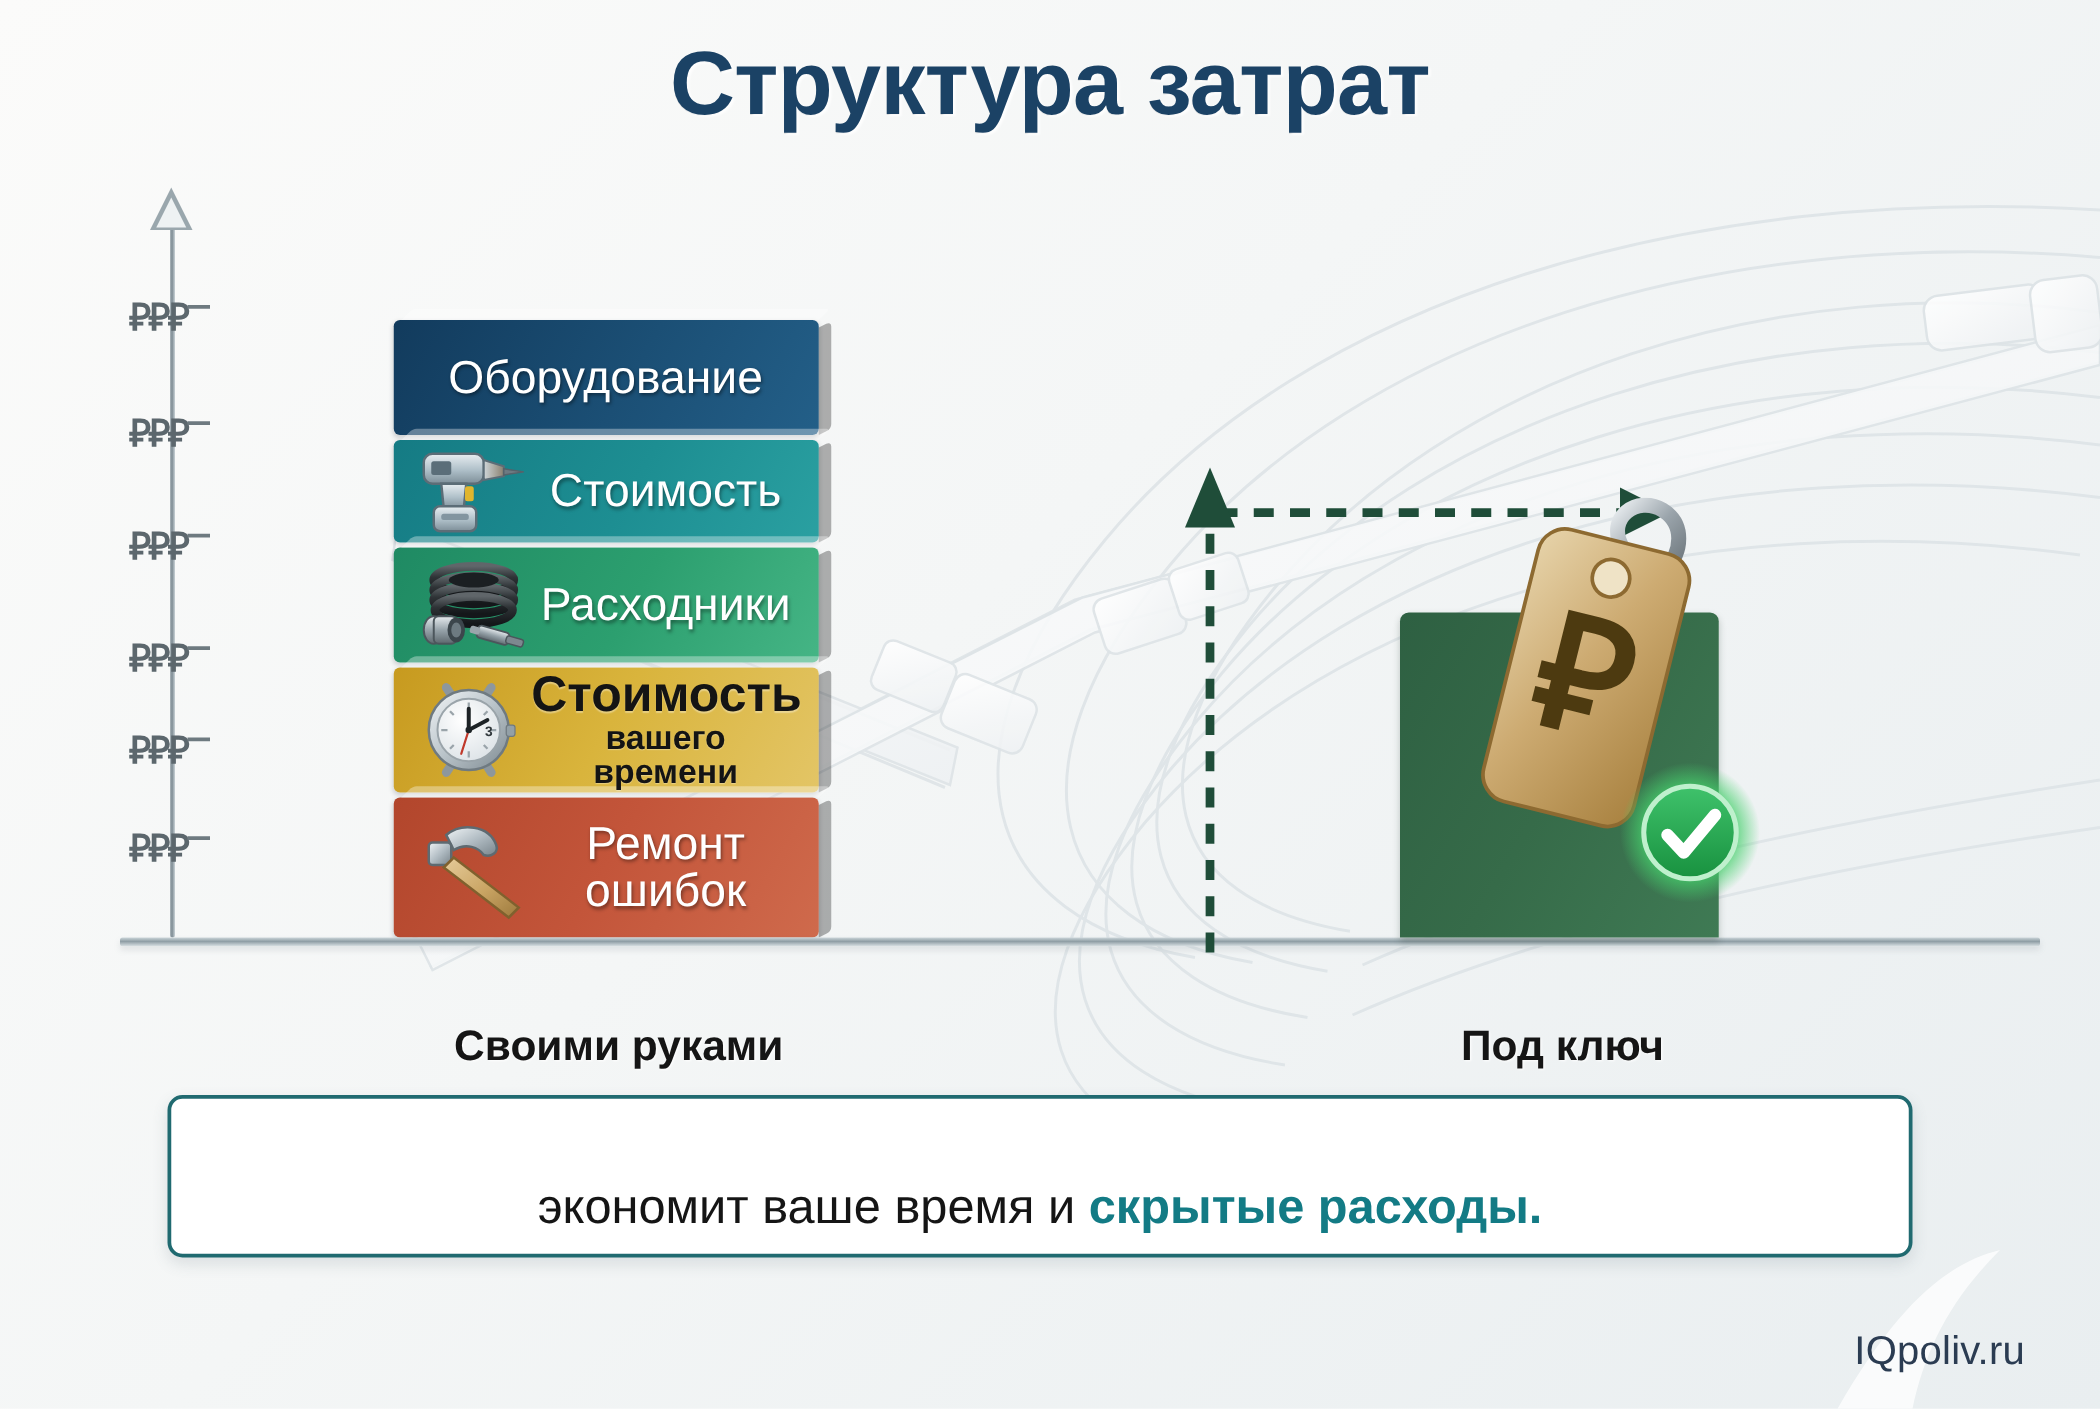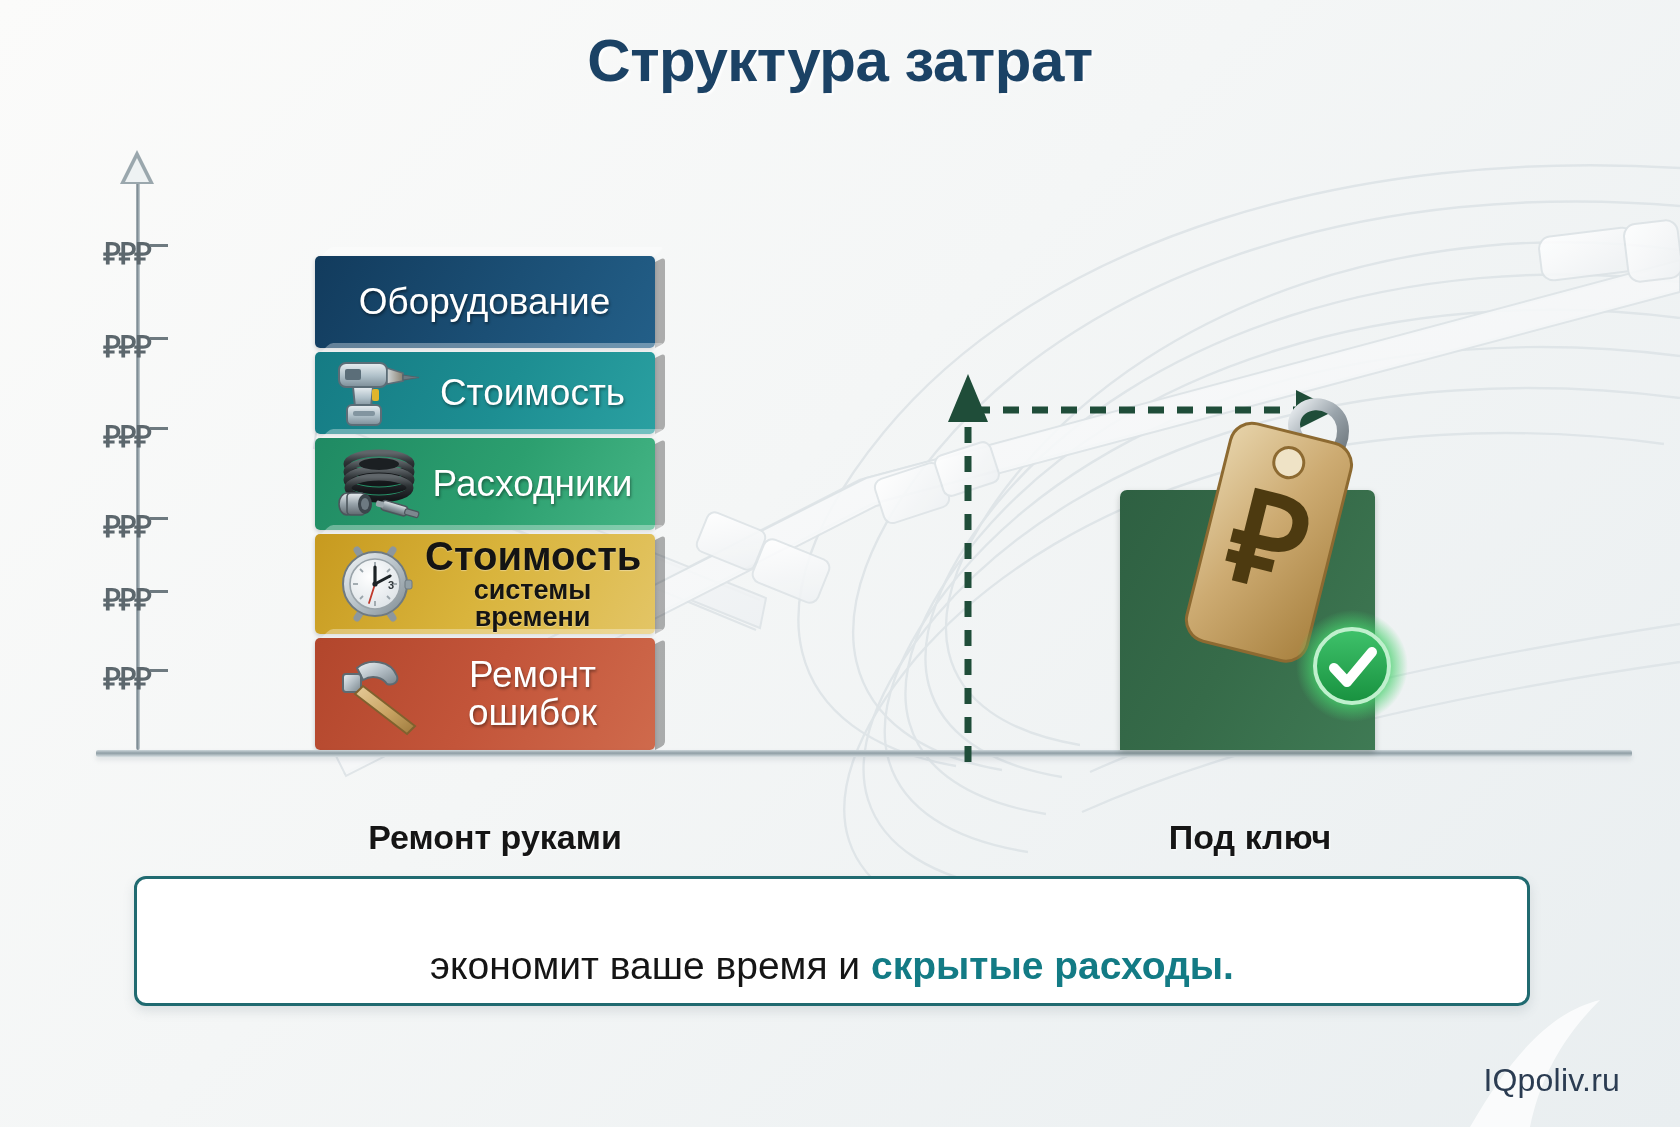--- a/index.html
+++ b/index.html
@@ -10,21 +10,21 @@
     position:relative; overflow:hidden;
   }
 
   
   #bg-art { position:absolute; inset:0; z-index:0; pointer-events:none; }
 
   
   #title {
     position:absolute; top:26px; left:0; width:1680px;
     text-align:center;
-    font-size:60px; font-weight:bold; letter-spacing:-0.5px;
+    font-size:72px; font-weight:bold; letter-spacing:-0.5px;
     color:#1b4265;
     text-shadow:2px 2px 2px rgba(255,255,255,.9), 0 1px 0 rgba(0,0,0,.12);
     z-index:5;
   }
 
   
   #plot { position:absolute; left:0; top:150px; width:1680px; height:660px; z-index:3; }
 
   
   #y-axis {
@@ -406,21 +406,21 @@
             <path d="M34 54 L31 57"></path>
         </g>
         <text x="59" y="47" font-family="'Liberation Sans', sans-serif" font-size="11" font-weight="bold" fill="#31383c">3</text>
         <path d="M46 42 L46 25" stroke="#1d2326" stroke-width="3.2" stroke-linecap="round"></path>
         <path d="M46 42 L61 34" stroke="#1d2326" stroke-width="3" stroke-linecap="round"></path>
         <path d="M46 42 L40 61" stroke="#c0392b" stroke-width="1.8" stroke-linecap="round"></path>
         <circle cx="46" cy="42" r="2.6" fill="#1d2326"></circle>
       </svg>
       <div class="seg-label">
         <span class="l1">Стоимость</span>
-        <span class="l2">системы времени</span>
+        <span class="l2">вашего времени</span>
       </div>
     </div>
 
     <div class="seg" id="seg-repair">
       <svg class="seg-icon" viewBox="0 0 96 84">
         <defs>
           <linearGradient id="hh" x1="0" y1="0" x2="1" y2="1">
             <stop offset="0%" stop-color="#f0f4f6"></stop>
               <stop offset="50%" stop-color="#b2bdc4"></stop>
             <stop offset="100%" stop-color="#78848b"></stop>
@@ -438,21 +438,21 @@
       <div class="seg-label">
         <span class="l1">Ремонт</span>
         <span class="l2">ошибок</span>
       </div>
     </div>
   </div>
 
   <div id="baseline"></div>
 </div>
 
-<div class="cat-label" id="cat-diy">Ремонт руками</div>
+<div class="cat-label" id="cat-diy">Своими руками</div>
 <div class="cat-label" id="cat-turnkey">Под ключ</div>
 
 <div id="caption">
   <div id="caption-text">
     <br>
     <span>экономит ваше время и </span><span id="caption-accent">скрытые расходы.</span>
   </div>
 </div>
 
 <div id="watermark">IQpoliv.ru</div>

